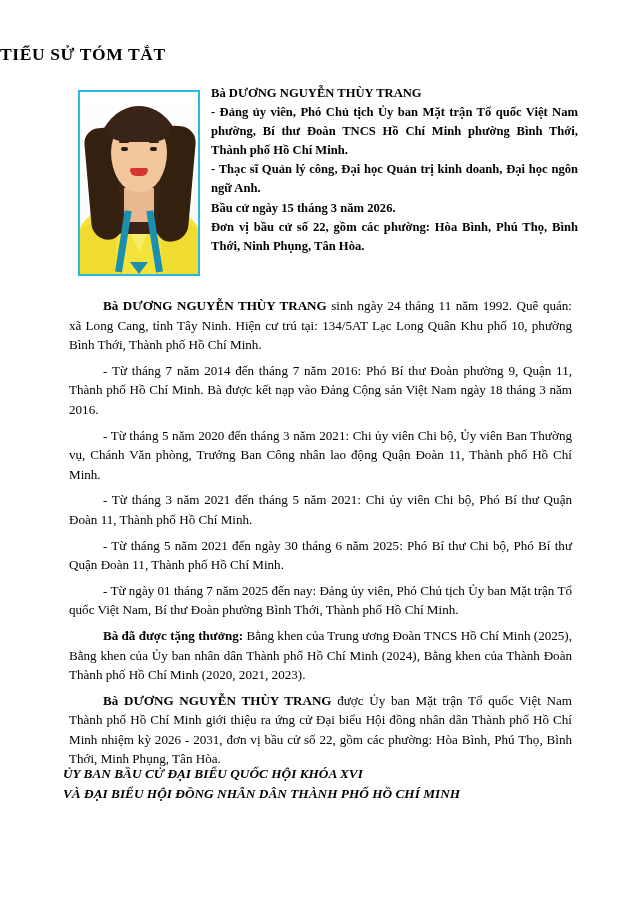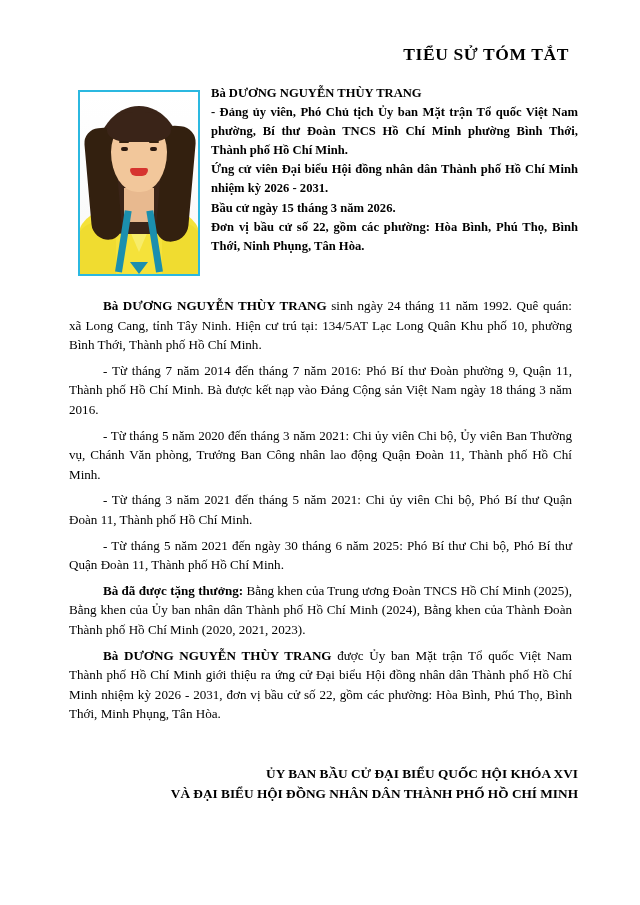--- a/index.html
+++ b/index.html
@@ -24,21 +24,21 @@
     overflow: hidden;
     background: #ffffff;
   }
 
   
   .doc-title {
     position: absolute;
     left: 0;
     top: 44px;
     width: 569px;
-    text-align: right;
+    text-align: left;
     font-size: 17.5px;
     font-weight: bold;
     letter-spacing: 0.6px;
     line-height: 1.2;
   }
 
   
   .header-zone {
     position: absolute;
     left: 63px;
@@ -217,24 +217,25 @@
     text-indent: 34px;
   }
   .body-zone b { font-weight: bold; }
 
   
   .footer-zone {
     position: absolute;
     left: 63px;
     top: 764px;
     width: 515px;
-    text-align: right;
+    text-align: left;
     font-size: 13.3px;
     font-weight: bold;
     line-height: 20px;
+    font-style: italic;
   }
   .footer-zone div { white-space: nowrap; }
 </style>
 </head>
 <body>
 
 <div class="page">
 
   <div class="doc-title">TIỂU SỬ TÓM TẮT</div>
 
@@ -260,36 +261,37 @@
         <div class="p-mouth"></div>
         <div class="p-lanyard-l"></div>
         <div class="p-lanyard-r"></div>
         <div class="p-badge"></div>
       </div>
     </div>
 
     <div class="intro-block">
       <p>Bà DƯƠNG NGUYỄN THÙY TRANG</p>
       <p>- Đảng ủy viên,  Phó Chủ tịch Ủy ban Mặt trận Tổ quốc Việt Nam phường, Bí thư Đoàn TNCS Hồ Chí Minh phường Bình Thới, Thành phố Hồ Chí Minh.</p>
-      <p>Ứng cử viên Đại biểu Hội đồng nhân dân Thành phố Hồ Chí Minh nhiệm kỳ 2026 - 2031.</p>
+      <p>- Thạc sĩ Quản lý công, Đại học Quản trị kinh doanh, Đại học ngôn ngữ Anh.</p>
       <p>Bầu cử ngày 15 tháng 3 năm 2026.</p>
       <p>Đơn vị bầu cử số 22, gồm các phường: Hòa Bình, Phú Thọ, Bình Thới, Ninh Phụng, Tân Hòa.</p>
     </div>
 
   </div>
 
   <div class="body-zone">
 
     <p><b>Bà DƯƠNG NGUYỄN THÙY TRANG</b><span> sinh ngày 24 tháng 11 năm 1992. Quê quán: xã Long Cang, tỉnh Tây Ninh. Hiện cư trú tại: 134/5AT Lạc Long Quân Khu phố 10, phường Bình Thới, Thành phố Hồ Chí Minh.</span></p>
 
 
     <p>- Từ tháng 7 năm 2014 đến tháng 7 năm 2016: Phó Bí thư Đoàn phường 9, Quận 11, Thành phố Hồ Chí Minh. Bà được kết nạp vào Đảng Cộng sản Việt Nam ngày 18 tháng 3 năm 2016.</p>
     <p>- Từ tháng 5 năm 2020 đến tháng 3 năm 2021: Chi ủy viên Chi bộ, Ủy viên Ban Thường vụ, Chánh Văn phòng, Trưởng Ban Công nhân lao động Quận Đoàn 11, Thành phố Hồ Chí Minh.</p>
     <p>- Từ tháng 3 năm 2021 đến tháng 5 năm 2021: Chi ủy viên Chi bộ, Phó Bí thư Quận Đoàn 11, Thành phố Hồ Chí Minh.</p>
     <p>- Từ tháng 5 năm 2021 đến ngày 30 tháng 6 năm 2025: Phó Bí thư Chi bộ, Phó Bí thư Quận Đoàn 11, Thành phố Hồ Chí Minh.</p>
+    <p>- Từ ngày 01 tháng 7 năm 2025 đến nay: Đảng ủy viên, Phó Chủ tịch Ủy ban Mặt trận Tổ quốc Việt Nam, Bí thư Đoàn phường Bình Thới, Thành phố Hồ Chí Minh.</p>
 
     <p><b>Bà đã được tặng thưởng:</b><span> Bằng khen của Trung ương Đoàn TNCS Hồ Chí Minh (2025), Bằng khen của Ủy ban nhân dân Thành phố Hồ Chí Minh (2024), Bằng khen của Thành Đoàn Thành phố Hồ Chí Minh (2020, 2021, 2023).</span></p>
 
     <p><b>Bà DƯƠNG NGUYỄN THÙY TRANG</b><span> được Ủy ban Mặt trận Tổ quốc Việt Nam Thành phố Hồ Chí Minh giới thiệu ra ứng cử Đại biểu Hội đồng nhân dân Thành phố Hồ Chí Minh nhiệm kỳ 2026 - 2031, đơn vị bầu cử số 22, gồm các phường: Hòa Bình, Phú Thọ, Bình Thới, Minh Phụng, Tân Hòa.</span></p>
 
   </div>
 
   <div class="footer-zone">
     <div>ỦY BAN BẦU CỬ ĐẠI BIỂU QUỐC HỘI KHÓA XVI</div>
     <div>VÀ ĐẠI BIỂU HỘI ĐỒNG NHÂN DÂN THÀNH PHỐ HỒ CHÍ MINH</div>

